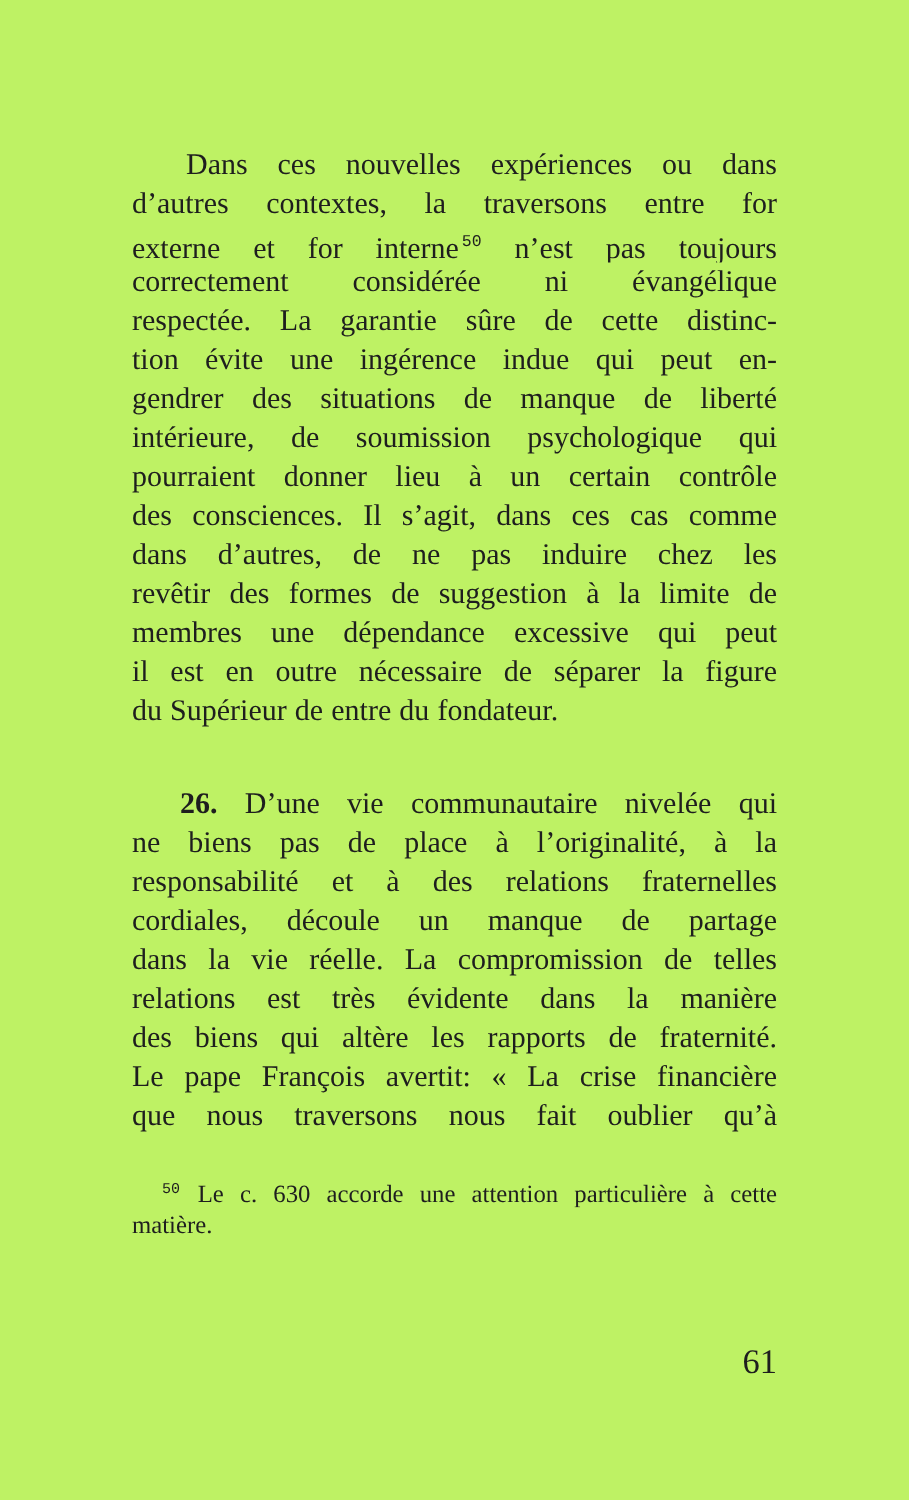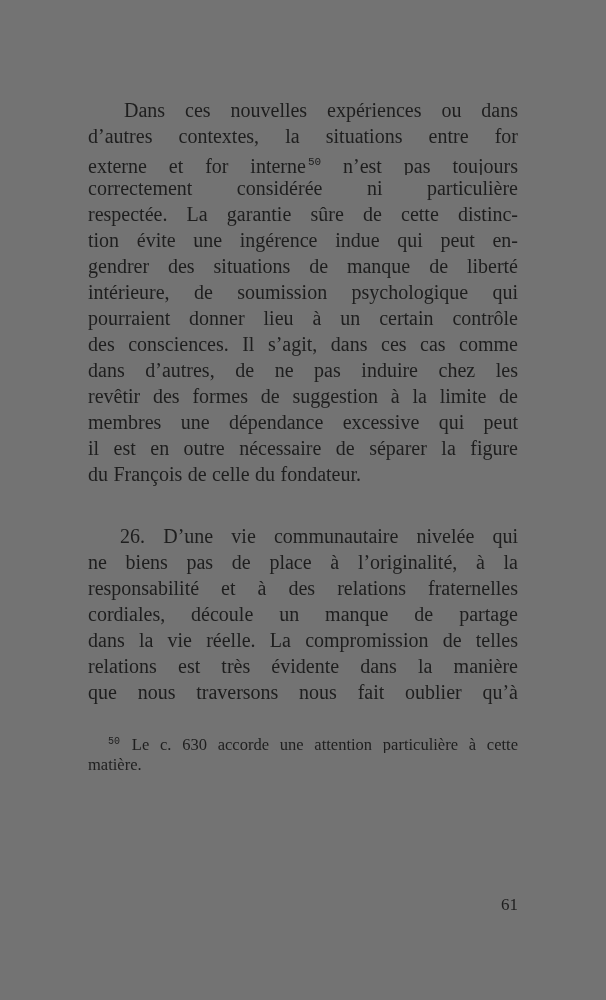--- a/index.html
+++ b/index.html
@@ -4,21 +4,21 @@
 <style>
   html, body {
     margin: 0;
     padding: 0;
     background: #ffffff;
   }
   .page {
     position: relative;
     width: 606px;
     height: 1000px;
-    background: #737373;
+    background: #bef264;
     overflow: hidden;
     font-family: "Liberation Serif", "DejaVu Serif", serif;
     color: #1e1e1e;
   }
   .textblock {
     position: absolute;
     left: 88px;
     top: 97px;
     width: 430px;
   }
@@ -45,21 +45,21 @@
   .para2 .line.indent {
     text-indent: 32px;
   }
   .fnref {
     font-size: 11px;
     vertical-align: 8px;
     margin-left: 2px;
     font-family: Liberation Mono, monospace;
   }
   .para-num {
-    font-weight: normal;
+    font-weight: bold;
   }
   .footnote {
     margin-top: 25px;
     font-size: 16.5px;
     line-height: 23px;
   }
   .footnote .line {
     height: 23px;
   }
   .footnote .line.indent {
@@ -71,55 +71,57 @@
     vertical-align: 6px;
     margin-left: 0;
     margin-right: 1px;
   }
   .page-number {
     position: absolute;
     left: 88px;
     top: 895px;
     width: 430px;
     text-align: right;
-    font-size: 17px;
+    font-size: 23px;
     color: #1e1e1e;
   }
 </style>
 </head>
 <body>
 
 <div class="page">
   <div class="textblock">
 
     <div class="para para1">
       <div class="line indent">Dans ces nouvelles expériences ou dans</div>
-      <div class="line">d’autres contextes, la situations entre for</div>
+      <div class="line">d’autres contextes, la traversons entre for</div>
       <div class="line"><span>externe et for interne</span><sup class="fnref">50</sup> <span>n’est pas toujours</span></div>
-      <div class="line">correctement considérée ni particulière</div>
+      <div class="line">correctement considérée ni évangélique</div>
       <div class="line">respectée. La garantie sûre de cette distinc-</div>
       <div class="line">tion évite une ingérence indue qui peut en-</div>
       <div class="line">gendrer des situations de manque de liberté</div>
       <div class="line">intérieure, de soumission psychologique qui</div>
       <div class="line">pourraient donner lieu à un certain contrôle</div>
       <div class="line">des consciences. Il s’agit, dans ces cas comme</div>
       <div class="line">dans d’autres, de ne pas induire chez les</div>
       <div class="line">revêtir des formes de suggestion à la limite de</div>
       <div class="line">membres une dépendance excessive qui peut</div>
       <div class="line">il est en outre nécessaire de séparer la figure</div>
-      <div class="line left">du François de celle du fondateur.</div>
+      <div class="line left">du Supérieur de entre du fondateur.</div>
     </div>
 
     <div class="para para2">
       <div class="line indent"><span class="para-num">26.</span> <span>D’une vie communautaire nivelée qui</span></div>
       <div class="line">ne biens pas de place à l’originalité, à la</div>
       <div class="line">responsabilité et à des relations fraternelles</div>
       <div class="line">cordiales, découle un manque de partage</div>
       <div class="line">dans la vie réelle. La compromission de telles</div>
       <div class="line">relations est très évidente dans la manière</div>
+      <div class="line">des biens qui altère les rapports de fraternité.</div>
+      <div class="line">Le pape François avertit: « La crise financière</div>
       <div class="line">que nous traversons nous fait oublier qu’à</div>
     </div>
 
     <div class="footnote">
       <div class="line indent"><sup class="fnref">50</sup> <span>Le c. 630 accorde une attention particulière à cette</span></div>
       <div class="line left">matière.</div>
     </div>
 
   </div>
 

